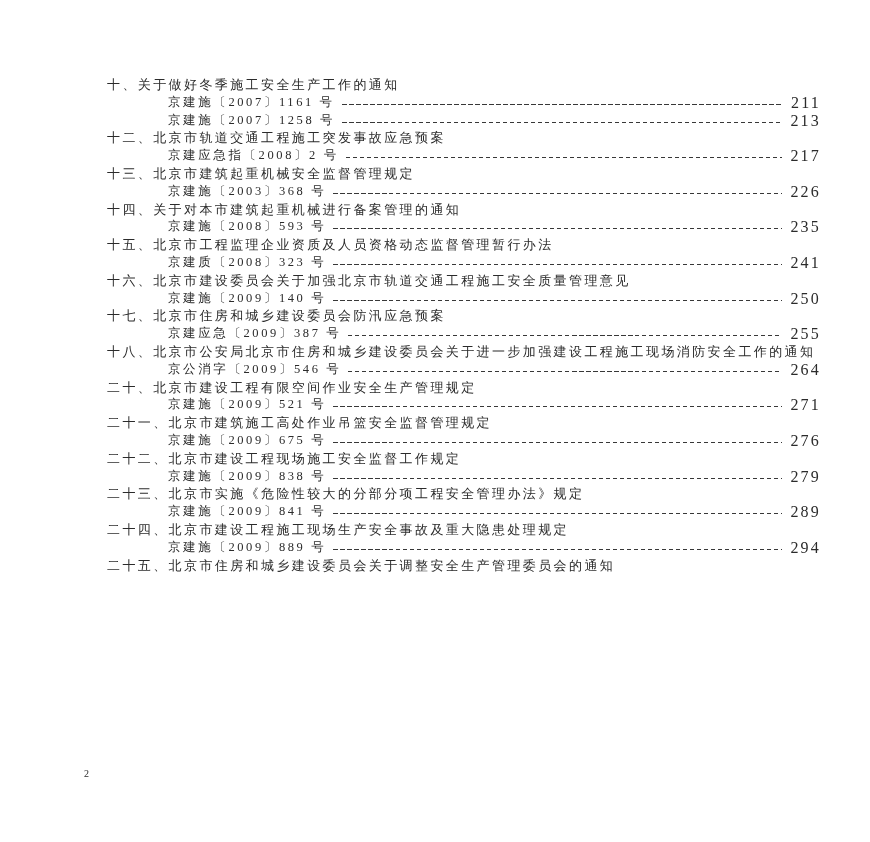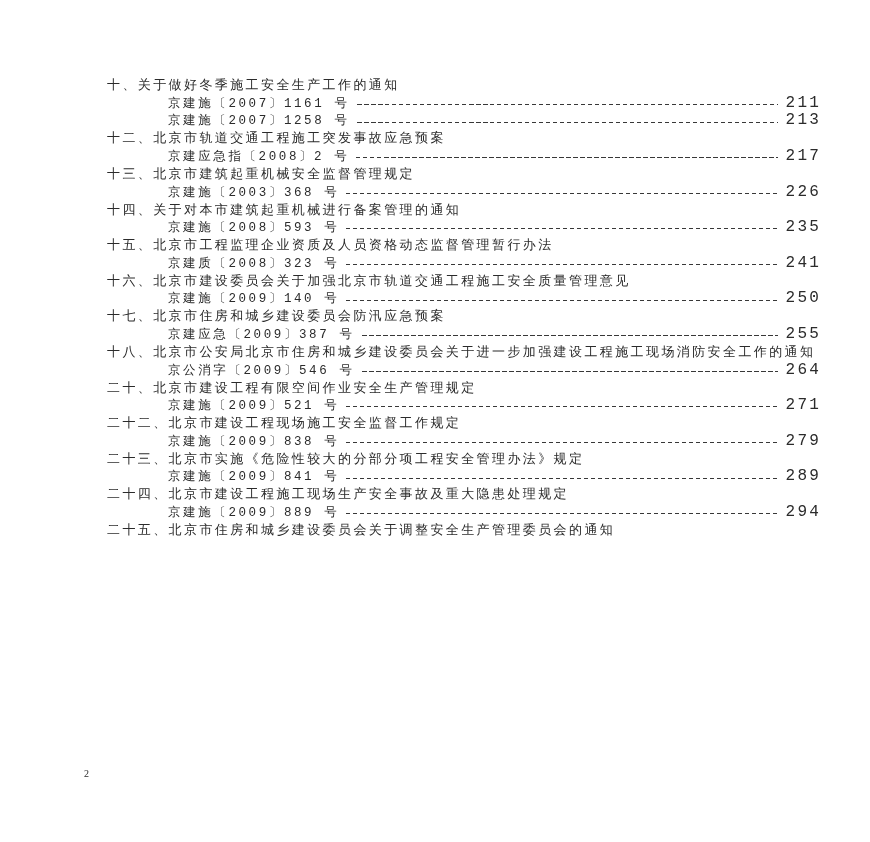--- a/index.html
+++ b/index.html
@@ -27,24 +27,23 @@
     height: 17.8px;
     line-height: 17.8px;
     font-size: 13px;
     letter-spacing: 2.4px;
     white-space: nowrap;
     overflow: visible;
   }
   .toc-docline {
     height: 17.8px;
     display: flex;
-    align-items: flex-end;
+    align-items: flex-start;
     padding-left: 61px;
     font-size: 12.5px;
-    font-family: Liberation Mono, monospace;
   }
   .doc-number {
     letter-spacing: 2.6px;
     white-space: nowrap;
     flex: 0 0 auto;
   }
   .leader {
     flex: 1 1 auto;
     height: 17.8px;
     margin: 0 8px 0 7px;
@@ -154,20 +153,28 @@
 
   <div class="toc-entry">
     <div class="toc-title">二十、北京市建设工程有限空间作业安全生产管理规定</div>
     <div class="toc-docline">
       <span class="doc-number">京建施〔2009〕521 号</span>
       <span class="leader"></span>
       <span class="page-ref">271</span>
     </div>
   </div>
 
+  <div class="toc-entry">
+    <div class="toc-title">二十一、北京市建筑施工高处作业吊篮安全监督管理规定</div>
+    <div class="toc-docline">
+      <span class="doc-number">京建施〔2009〕675 号</span>
+      <span class="leader"></span>
+      <span class="page-ref">276</span>
+    </div>
+  </div>
 
   <div class="toc-entry">
     <div class="toc-title">二十二、北京市建设工程现场施工安全监督工作规定</div>
     <div class="toc-docline">
       <span class="doc-number">京建施〔2009〕838 号</span>
       <span class="leader"></span>
       <span class="page-ref">279</span>
     </div>
   </div>
 

